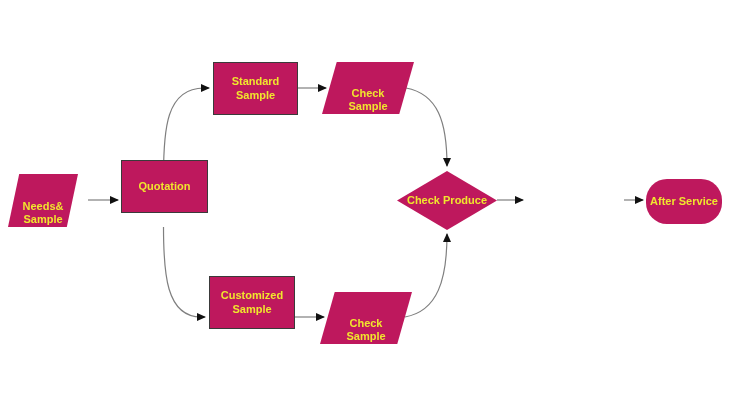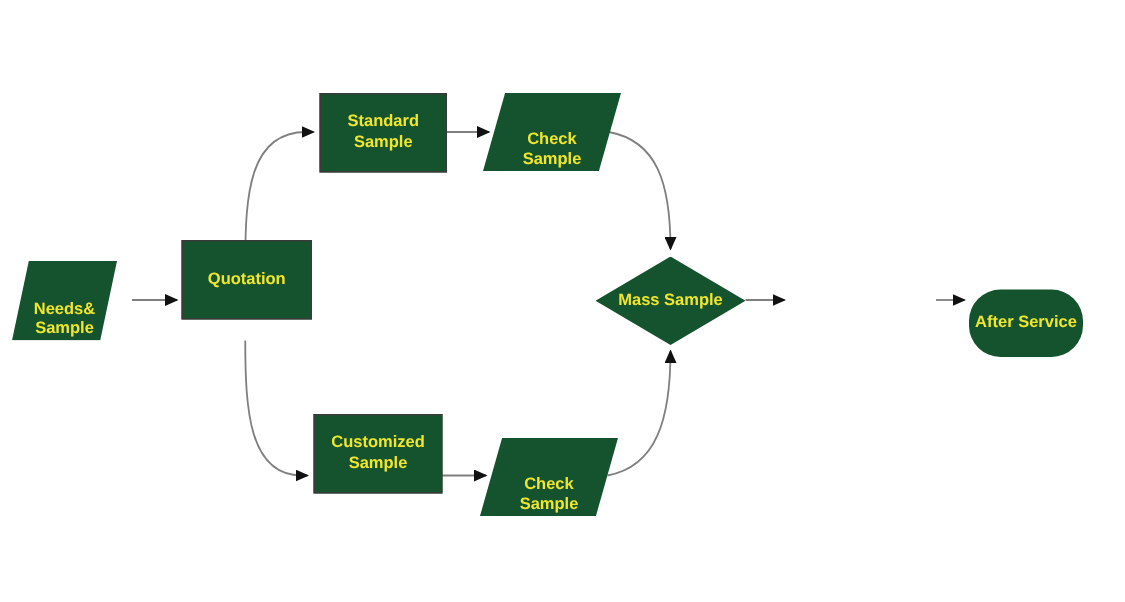--- a/index.html
+++ b/index.html
@@ -3,27 +3,27 @@
 <meta charset="utf-8">
 <style>
   html,body{margin:0;padding:0;background:#fff;}
   .stage{
     position:relative;width:750px;height:401px;background:#fff;
     font-family:"Liberation Sans","DejaVu Sans",sans-serif;overflow:hidden;
   }
   .edges{position:absolute;left:0;top:0;width:750px;height:401px;}
   .node{
     position:absolute;display:flex;align-items:center;justify-content:center;
-    background:#14532d;color:#f0e62e;text-align:center;
+    background:#be185d;color:#f0e62e;text-align:center;
     font-weight:bold;font-size:11px;line-height:1.25;
   }
   .lbl{white-space:pre-line;display:block;}
   .para{clip-path:polygon(16% 0,100% 0,84% 100%,0 100%);align-items:flex-end;}
   .diamond{clip-path:polygon(50% 0,100% 50%,50% 100%,0 50%);}
-  .rounded{border-radius:21px;margin-top:14px;}
+  .rounded{border-radius:21px;}
   .rect{border:1px solid #3a3a3a;}
 </style>
 </head>
 <body>
 
 <div class="stage">
 
   <svg class="edges" viewBox="0 0 750 401" xmlns="http://www.w3.org/2000/svg">
     <defs>
       <marker id="arrow" markerUnits="userSpaceOnUse" markerWidth="9" markerHeight="8" refX="8" refY="4" orient="auto">
@@ -66,21 +66,21 @@
     <span class="lbl">Customized
 Sample</span>
   </div>
 
   <div class="node para" style="left:320px;top:292px;width:92px;height:52px">
     <span class="lbl">Check
 Sample</span>
   </div>
 
   <div class="node diamond" style="left:397px;top:171px;width:100px;height:59px">
-    <span class="lbl">Mass Sample</span>
+    <span class="lbl">Check Produce</span>
   </div>
 
 
   <div class="node rounded" style="left:646px;top:179px;width:76px;height:45px">
     <span class="lbl">After Service</span>
   </div>
 
 </div>
 
 </body></html>

